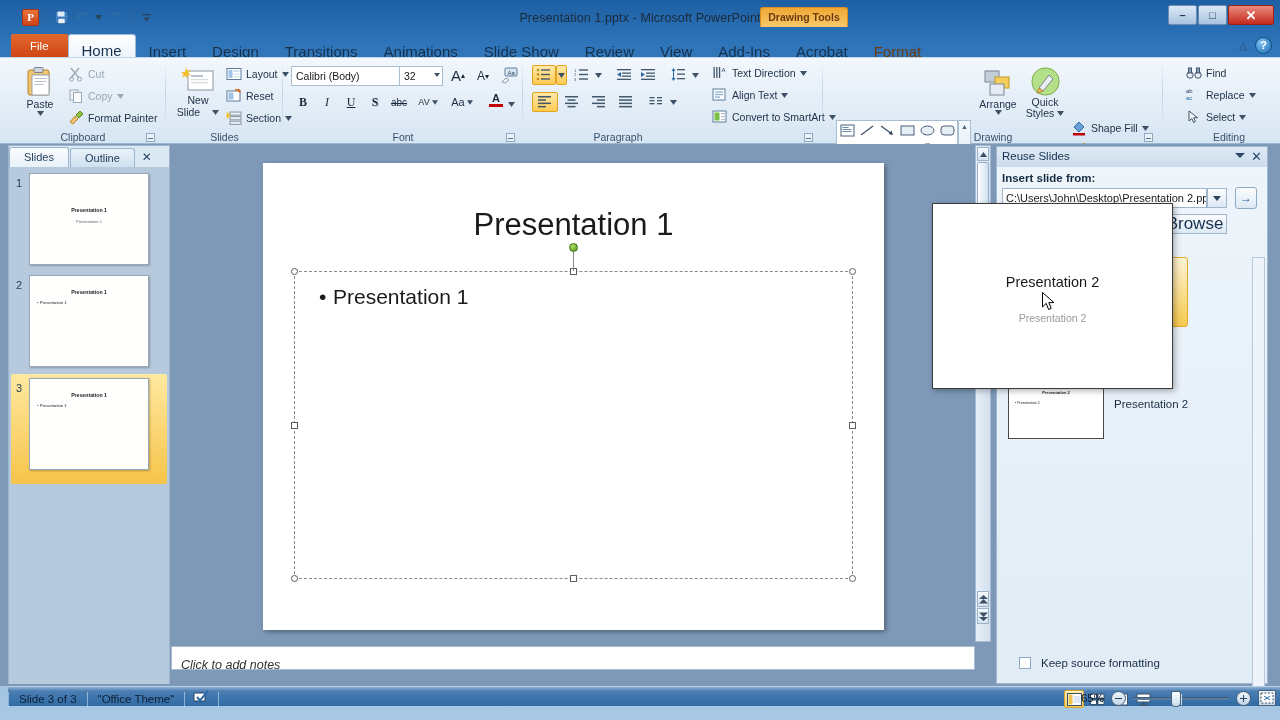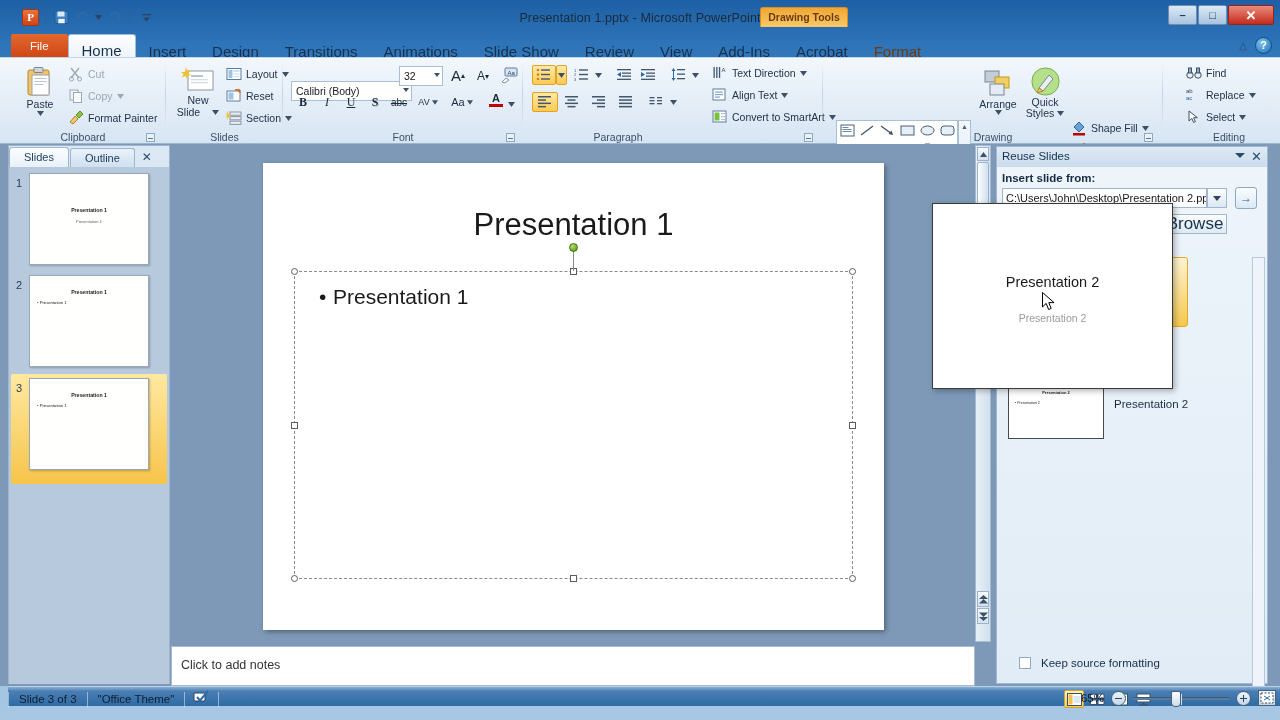--- a/index.html
+++ b/index.html
@@ -177,22 +177,22 @@
   
   .vscroll { position:absolute; left:975px; top:145px; width:16px; height:497px;
     background:linear-gradient(90deg,#e7eff7,#d3e0ed); border:1px solid #a7bcd1; }
   .vthumb { position:absolute; left:1px; top:1px; width:12px; height:210px;
     background:linear-gradient(90deg,#fdfeff,#cfe0f0); border:1px solid #9ab3cb; border-radius:2px; }
   .sbtn { position:absolute; left:1px; width:12px; height:14px;
     background:linear-gradient(180deg,#f6fafd,#d4e2f0); border:1px solid #9ab3cb;
     display:flex; align-items:center; justify-content:center; }
 
   
-  .notes { position:absolute; left:171px; top:646px; width:804px; height:40px;
-    background:#fff; border:1px solid #a9bccf; }
+  .notes { position:absolute; left:171px; top:646px; width:804px; height:24px;
+    background:#fff; border:1px solid #a9bccf;font-style:italic; }
   .notes span { position:absolute; left:9px; top:11px; font-size:12.5px; color:#333; }
 
   
   .pane { position:absolute; left:996px; top:146px; width:272px; height:538px;
     background:linear-gradient(180deg,#eef5fb,#e1ecf6); border:1px solid #a0b8cf; }
   .pane-header { position:absolute; left:0; top:0; width:270px; height:20px;
     background:linear-gradient(180deg,#dfeaf5,#cbdcec); }
   .pane-title { position:absolute; left:5px; top:3px; font-size:11.5px; color:#15314e; }
   .pane-dd { position:absolute; right:22px; top:6px; width:0;height:0;
     border-left:5px solid transparent; border-right:5px solid transparent; border-top:5px solid #2b4b6b; }
@@ -435,21 +435,21 @@
         <span>Section</span>
         <svg width="7" height="5" viewBox="0 0 7 5">
             <path d="M0 0 L7 0 L3.5 5 Z" fill="#3d5166"></path>
           </svg>
       </div>
       <div class="gl">Slides</div>
       <div class="divider"></div>
     </div>
 
     <div class="grp" style="left:283px;width:240px">
-      <div class="combo" style="left:8px;top:23px;width:121px">
+      <div class="combo" style="left:8px;top:8px;width:121px">
         <span>Calibri (Body)</span>
         <span class="arr"></span>
       </div>
       <div class="combo" style="left:116px;top:8px;width:44px">
         <span>32</span>
         <span class="arr"></span>
       </div>
       <div class="tbtn" style="left:163px;top:7px;width:24px;font-size:15px">
         <span>A</span>
           <sup style="font-size:8px">▴</sup>

